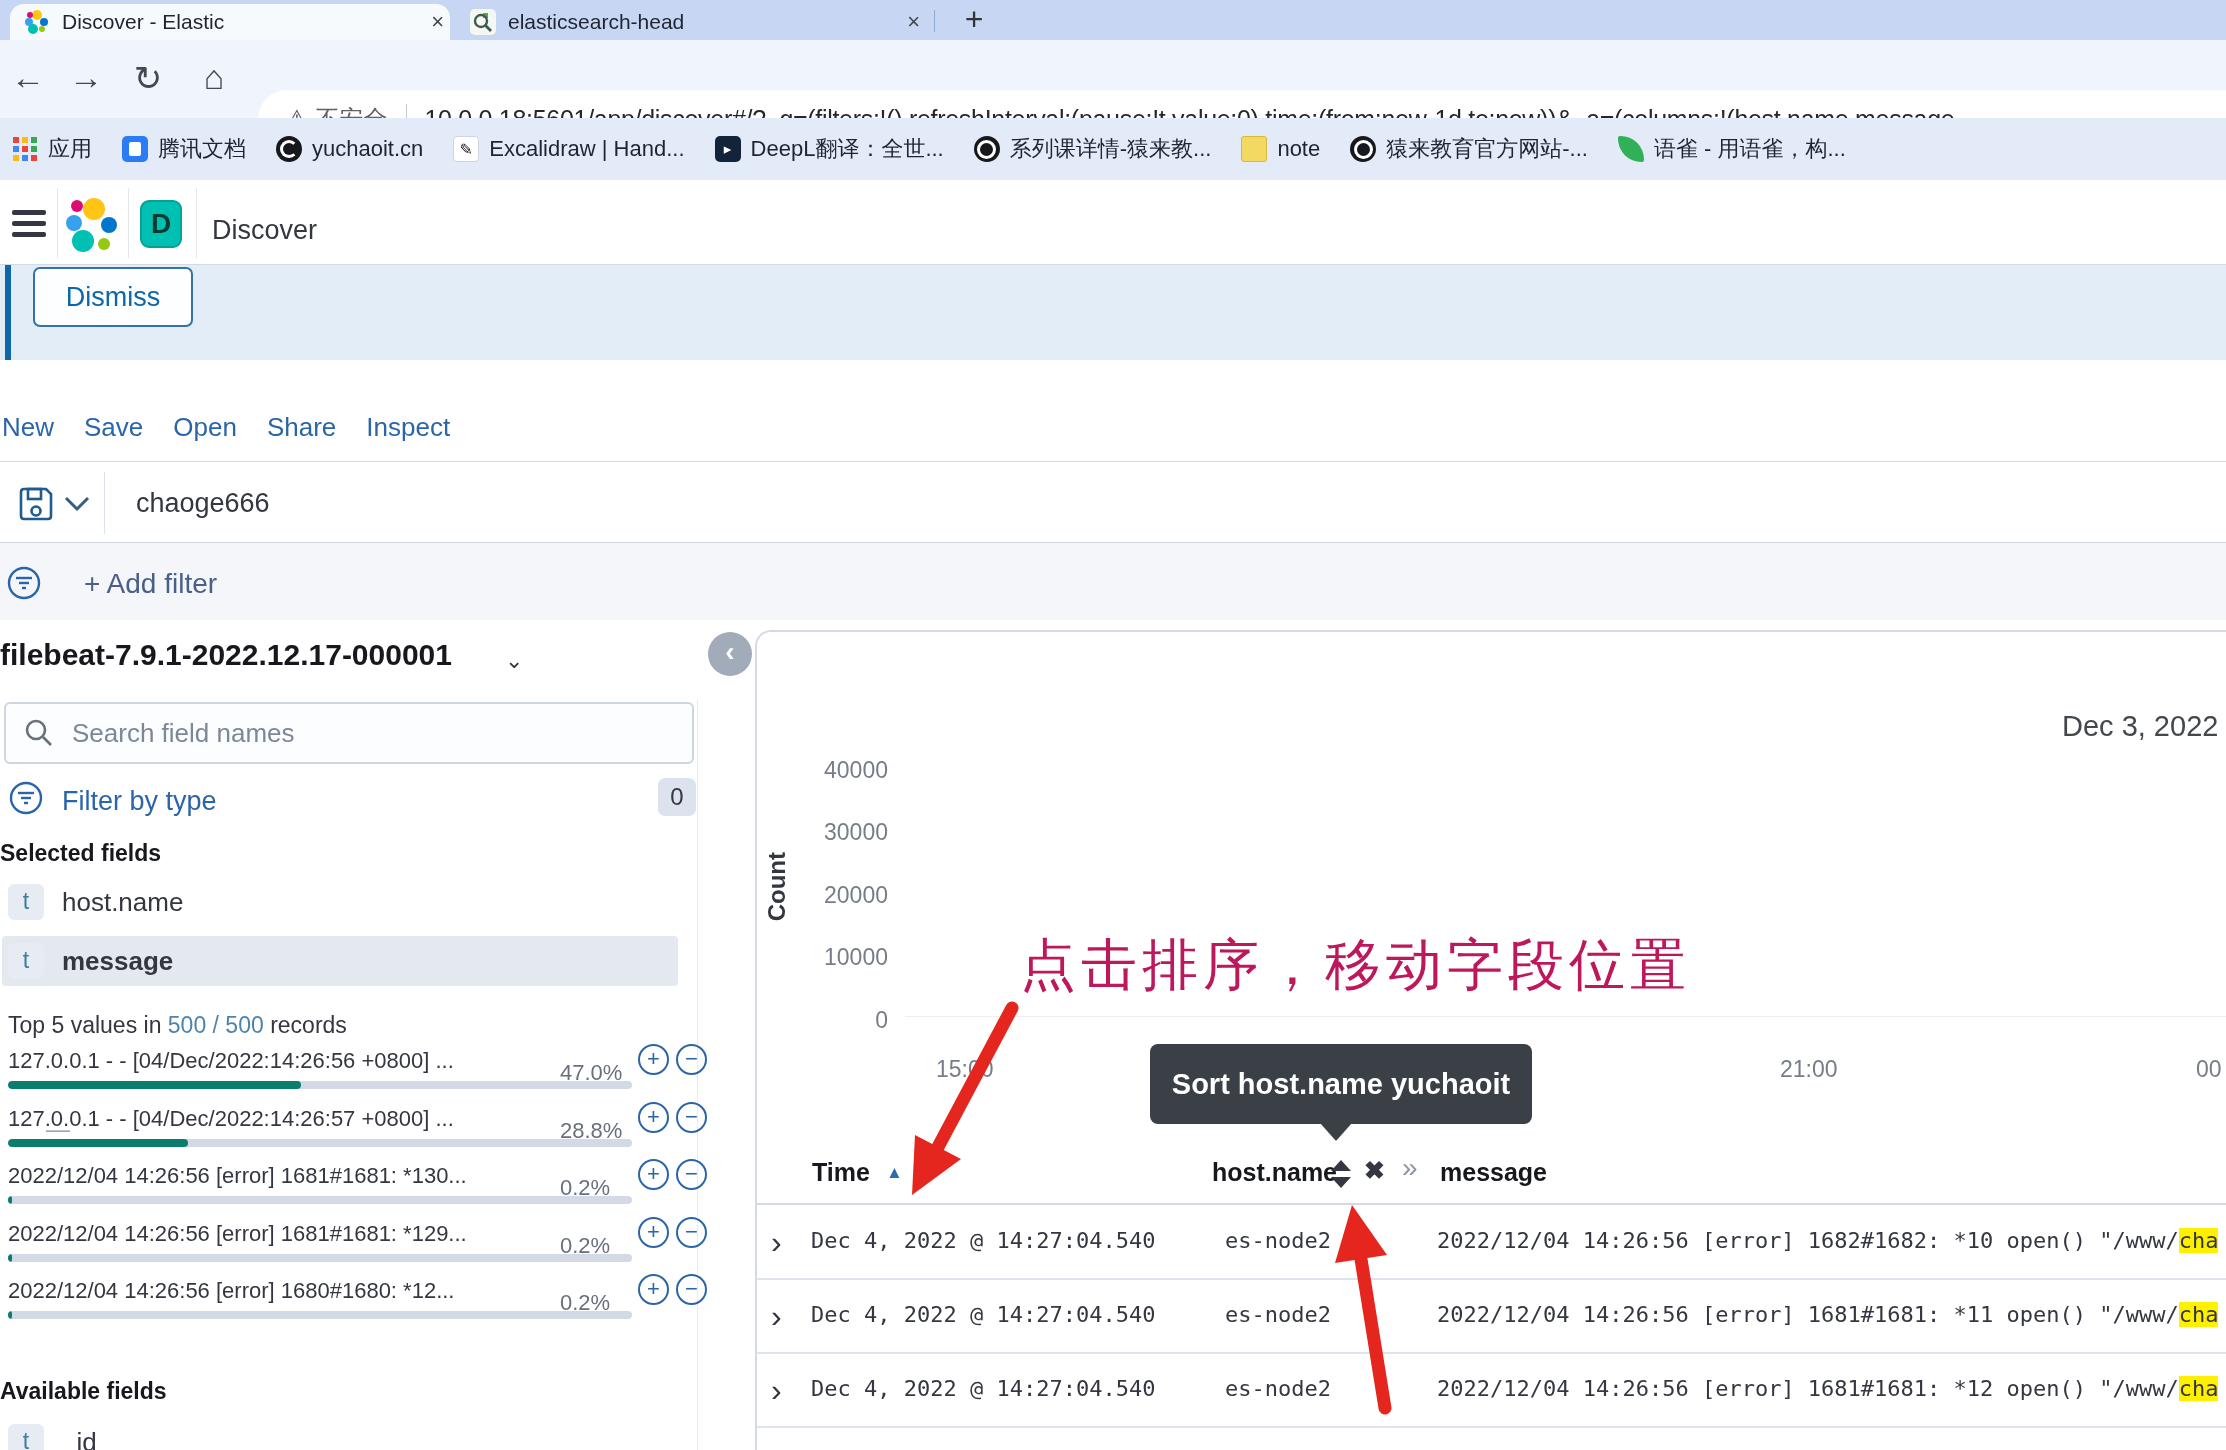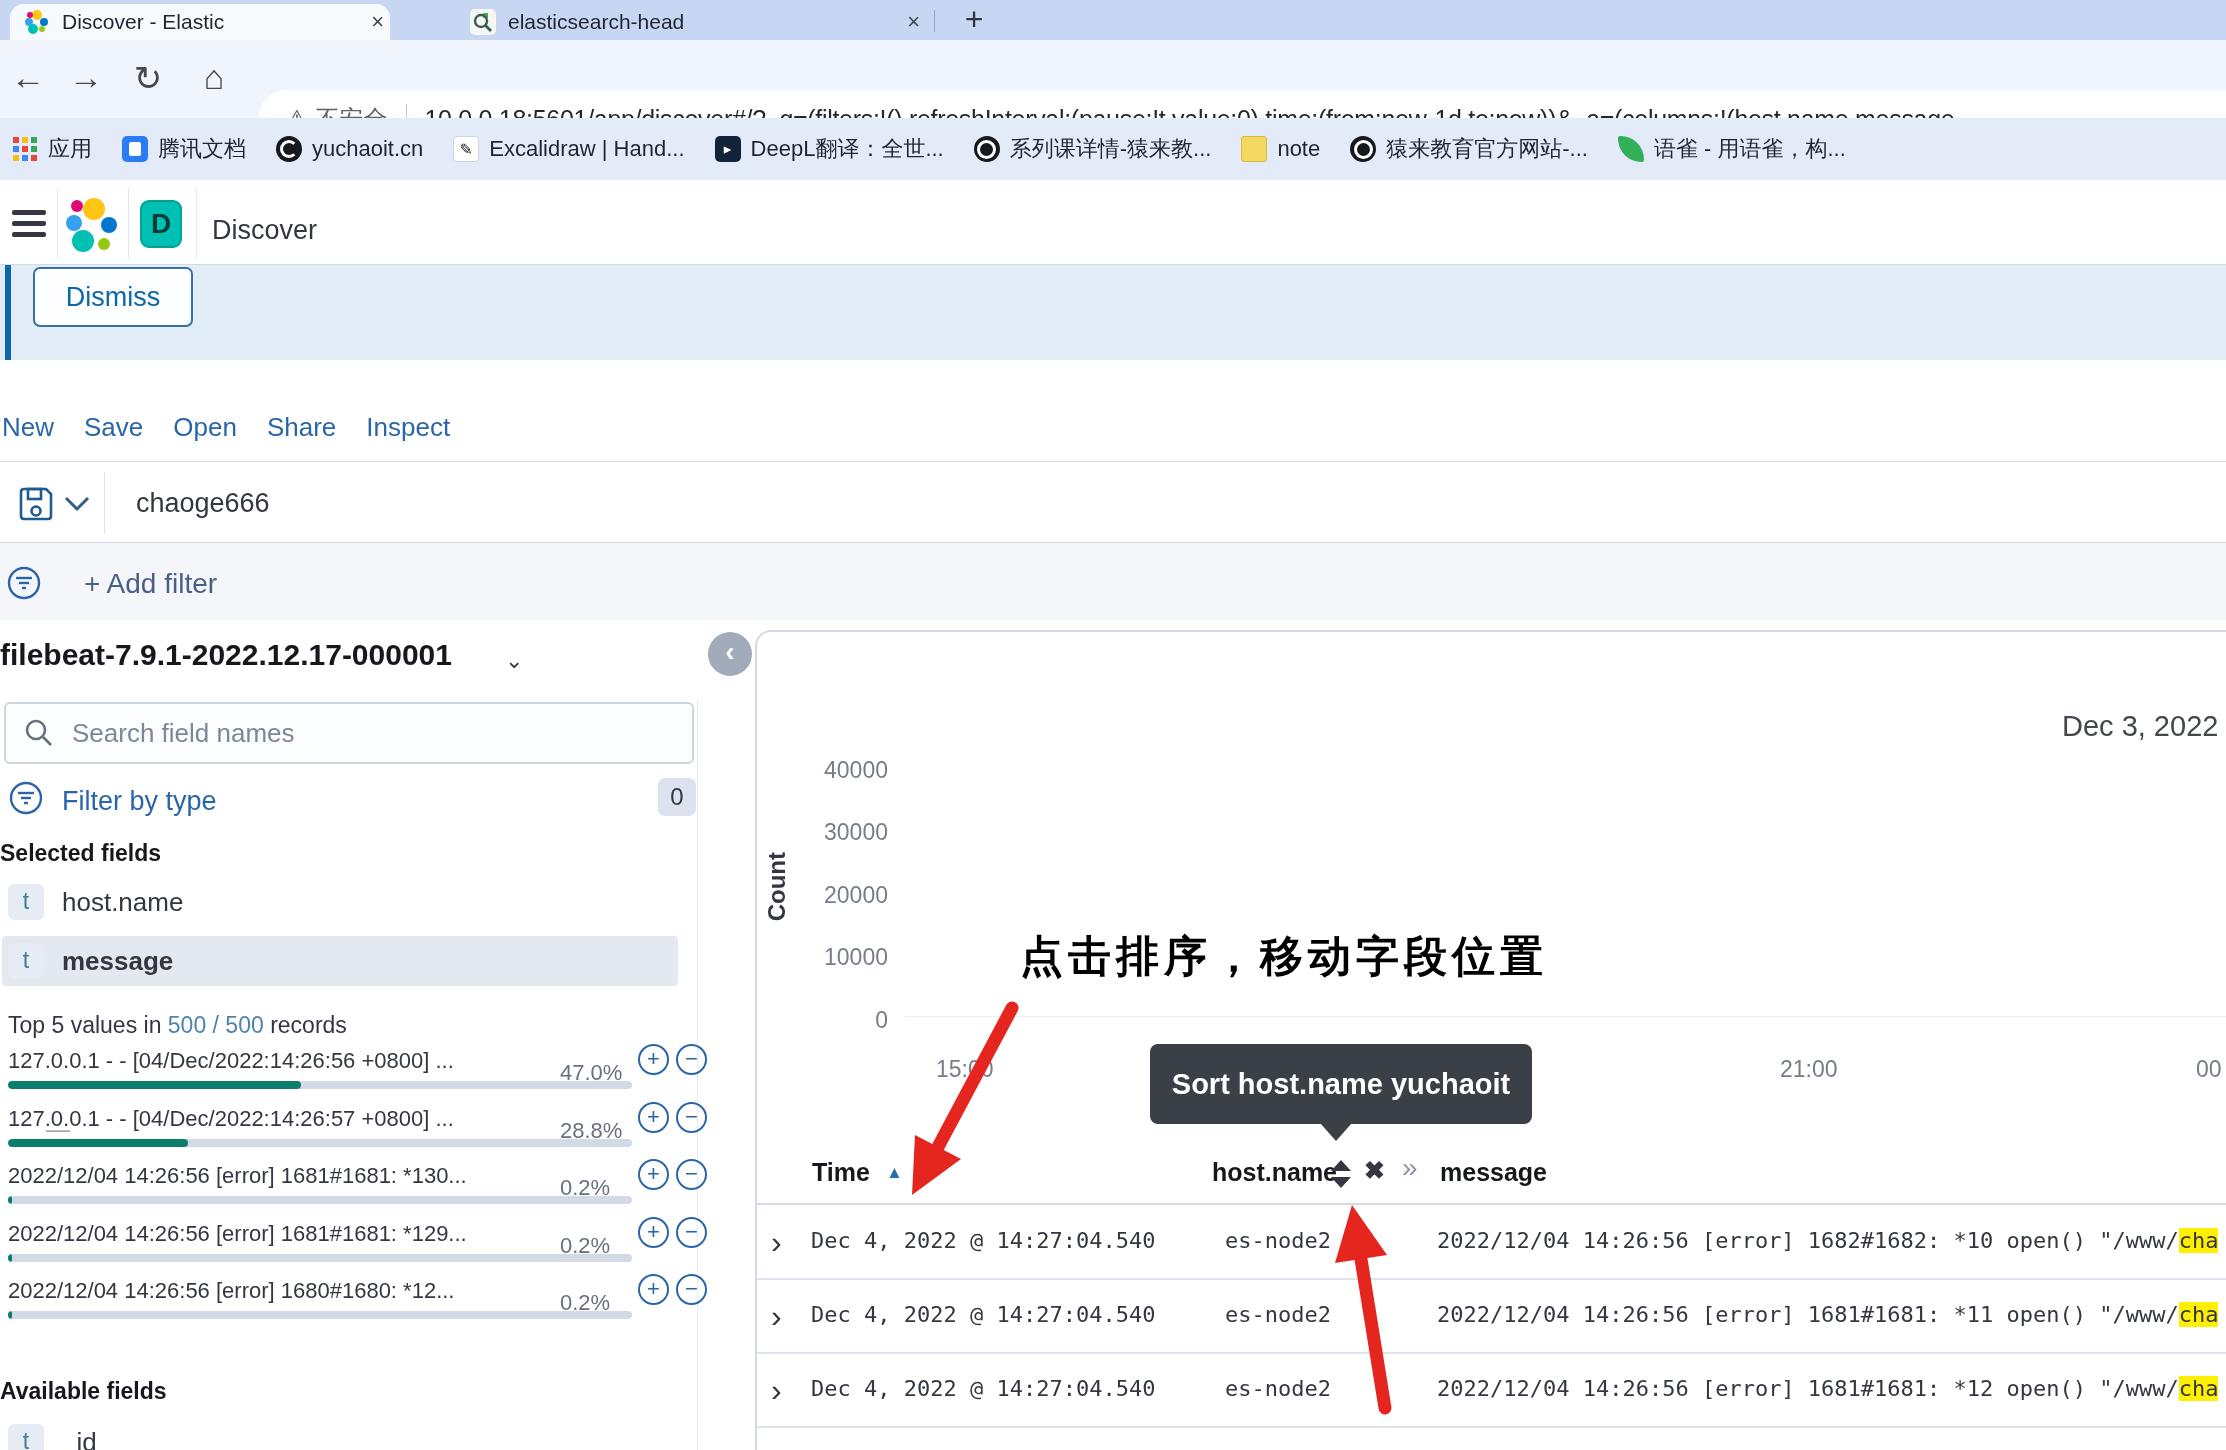--- a/index.html
+++ b/index.html
@@ -114,33 +114,33 @@
   .th-x{position:absolute;left:1364px;top:1156px;font-size:25px;font-weight:bold;color:#343741}
   .th-mv{position:absolute;left:1402px;top:1152px;font-size:28px;color:#8b93a6}
   .thline{position:absolute;left:757px;top:1203px;width:1469px;height:2px;background:#d3dae6}
   .trow{position:absolute;left:757px;width:1469px;height:74px;border-bottom:2px solid #dfe4ec}
   .trow .chev{position:absolute;left:14px;top:18px;font-size:32px;color:#343741}
   .tcell{position:absolute;top:22px;font-family:"DejaVu Sans Mono",monospace;font-size:22px;color:#343741;white-space:nowrap}
   .tcell.time{left:54px}.tcell.host{left:468px}.tcell.msg{left:680px}
   .tcell mark{background:#fff000;color:#343741}
 
   
-  .redtext{position:absolute;left:1020px;top:928px;font-size:43px;font-weight:bold;color:#000000;
+  .redtext{position:absolute;left:1020px;top:928px;font-size:56px;font-weight:normal;color:#be185d;
     letter-spacing:5px;white-space:nowrap;z-index:6}
   .tooltip{position:absolute;left:1150px;top:1044px;width:382px;height:80px;background:#3b3f46;
     border-radius:8px;color:#fff;font-size:29px;font-weight:bold;text-align:center;line-height:80px;z-index:6}
   .tooltip::after{content:"";position:absolute;left:170px;bottom:-17px;border-left:16px solid transparent;
     border-right:16px solid transparent;border-top:18px solid #3b3f46}
   .overlay{position:absolute;left:0;top:0;z-index:7;pointer-events:none}
 </style>
 </head>
 <body>
 
 <div class="tabstrip">
-  <div class="tab active" style="left:10px;width:380px">
+  <div class="tab active" style="left:10px;width:440px">
     <span class="favicon">
       <svg width="26" height="26" viewBox="0 0 26 26">
         <circle cx="13" cy="6" r="5" fill="#fec514"></circle>
           <circle cx="6" cy="6" r="3" fill="#dd0a73"></circle>
         <circle cx="5" cy="13" r="4" fill="#36a2ef"></circle>
           <circle cx="9" cy="20" r="5" fill="#00bfb3"></circle>
         <circle cx="20" cy="13" r="4" fill="#0077cc"></circle>
           <circle cx="18" cy="20" r="3" fill="#93c90e"></circle>
       </svg></span>
     <span class="title">Discover - Elastic</span>

